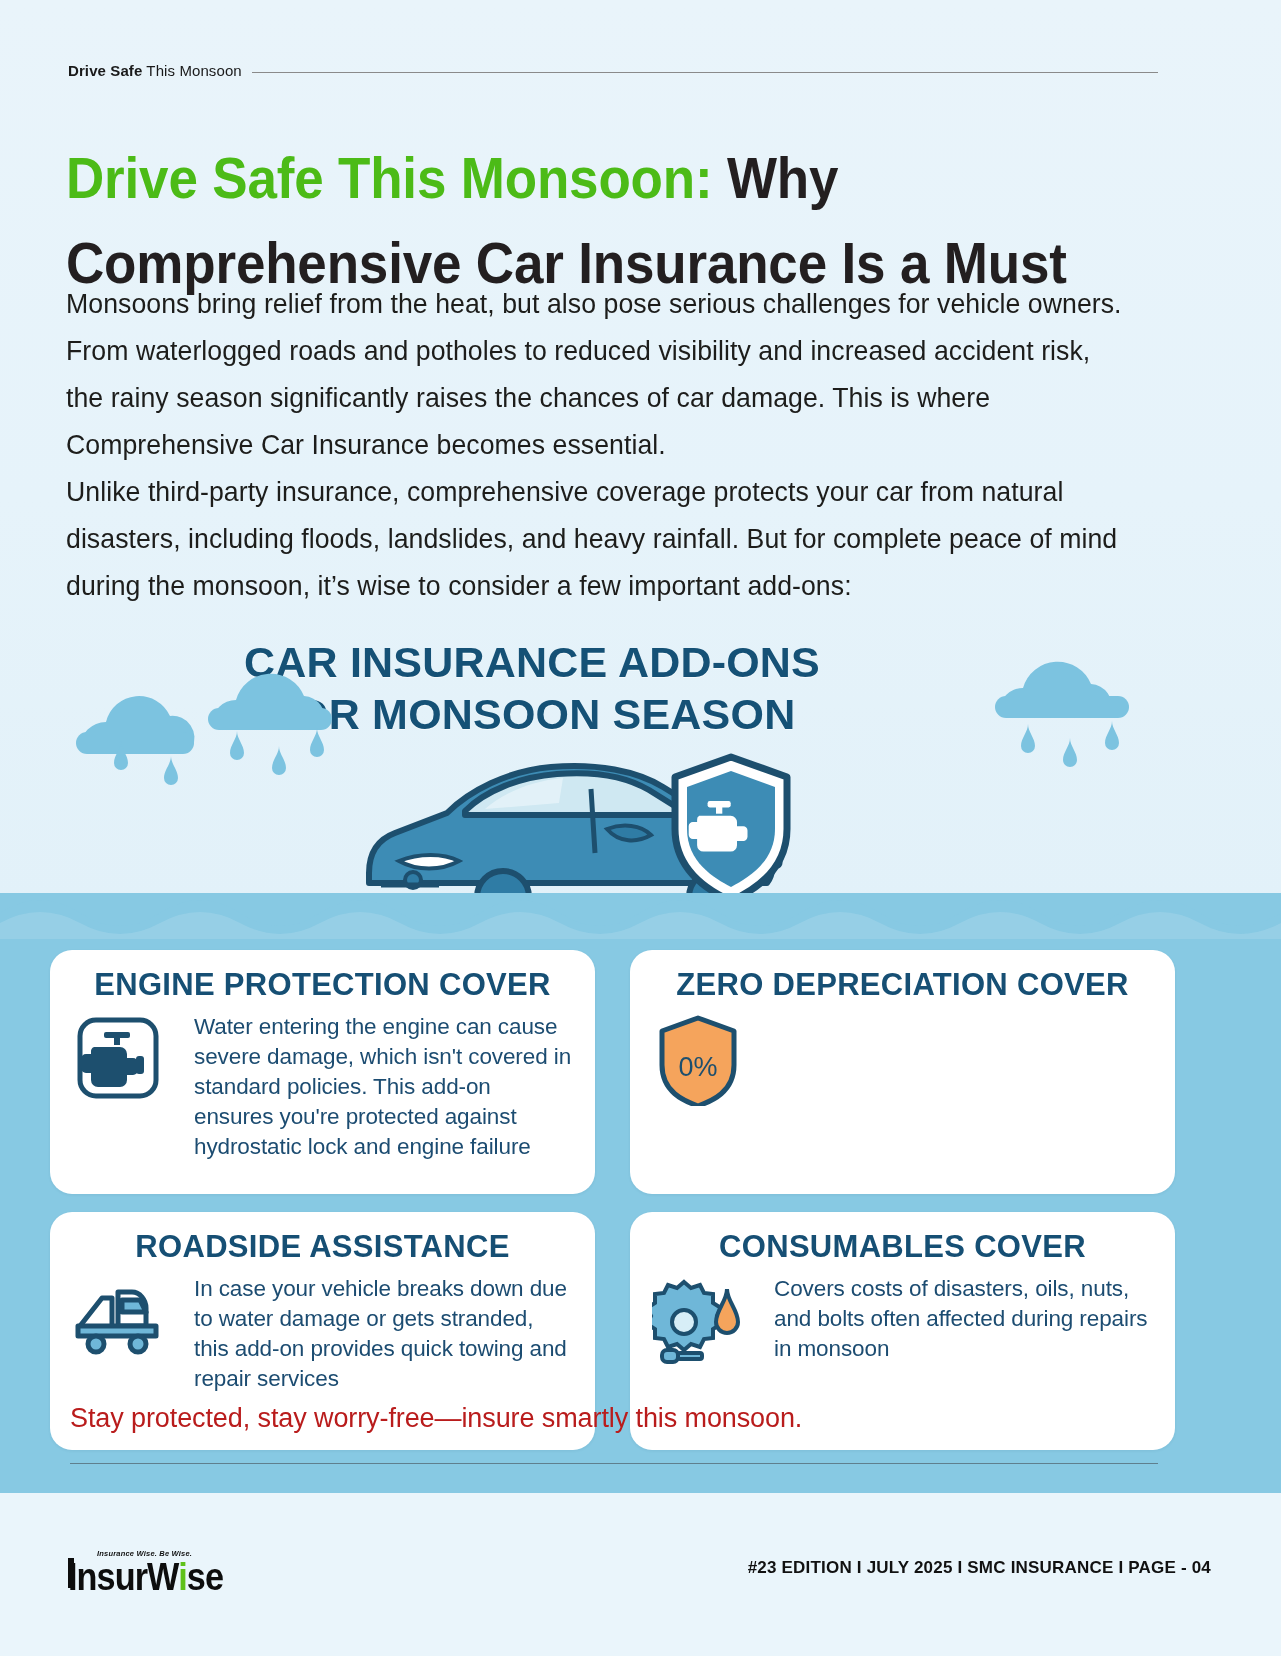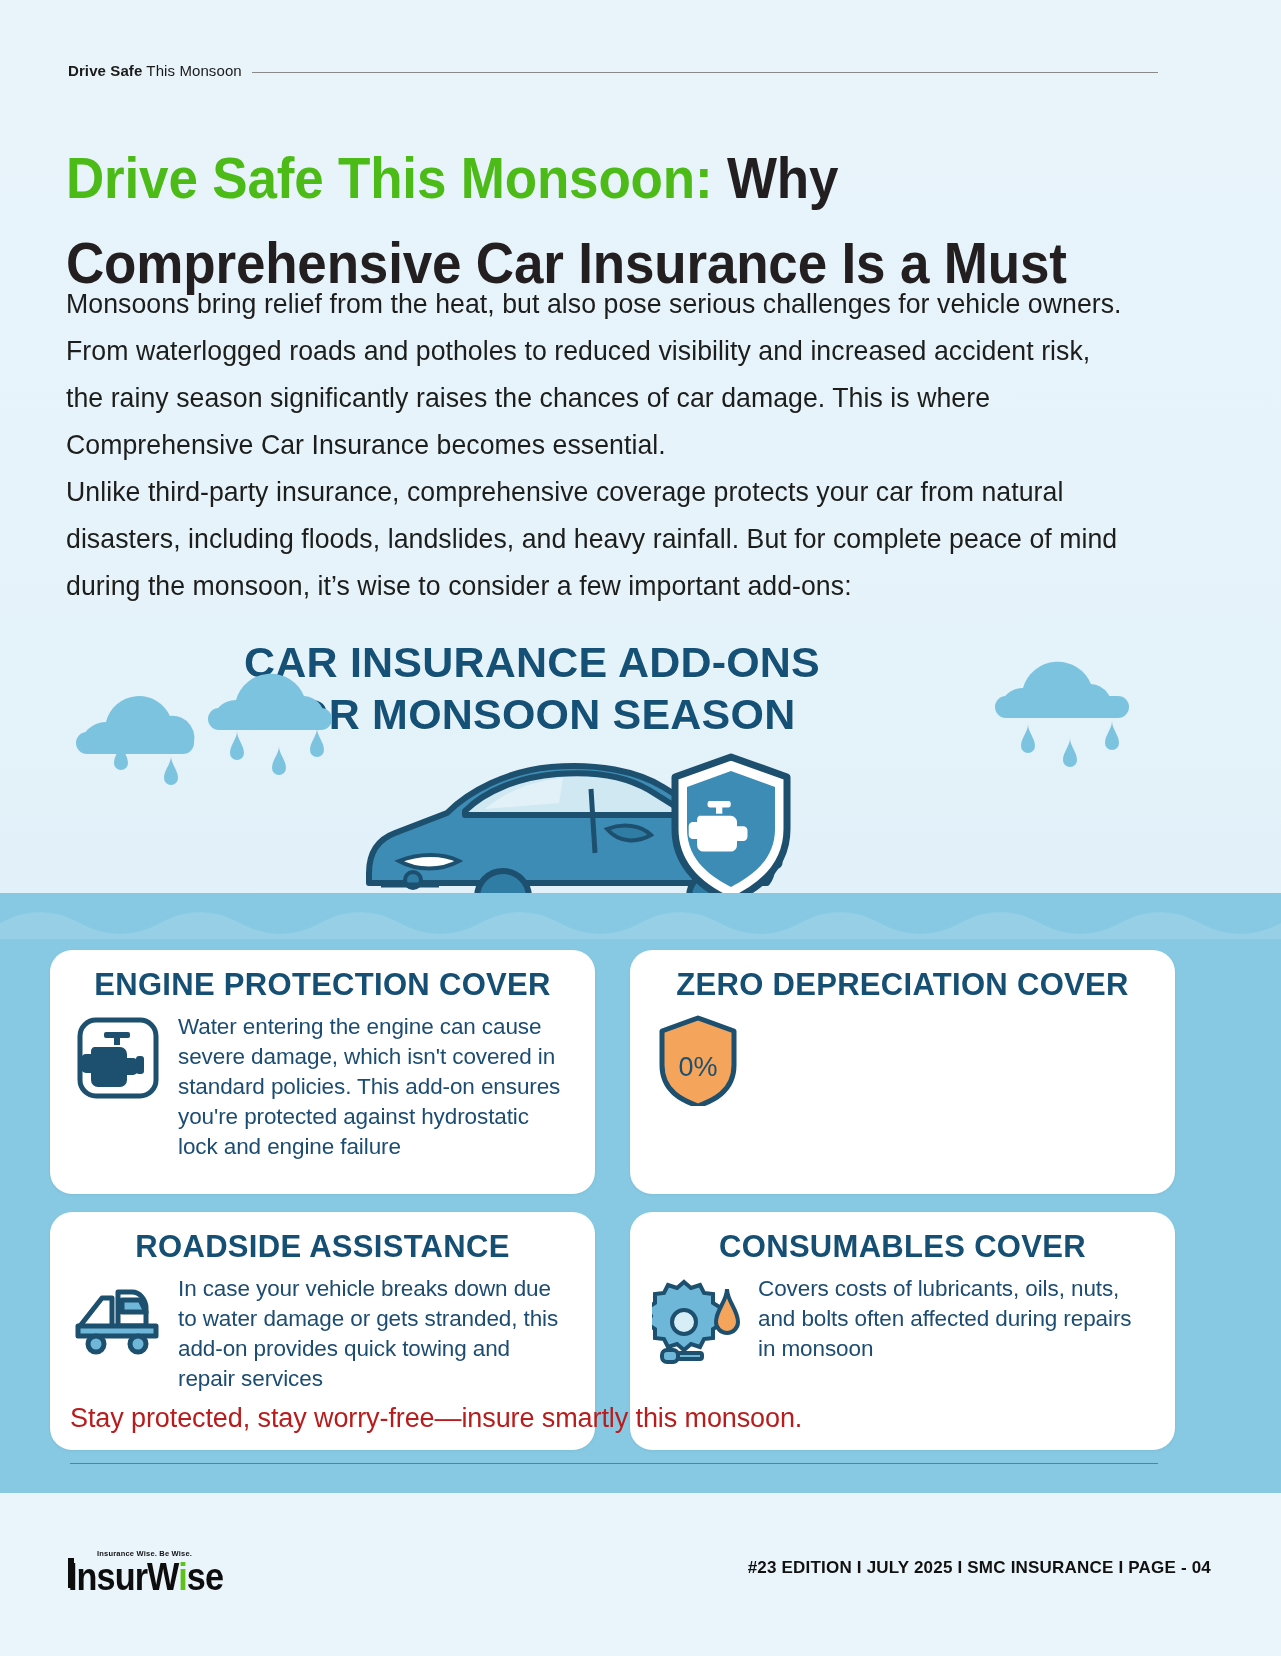--- a/index.html
+++ b/index.html
@@ -93,41 +93,42 @@
     font-weight:700;font-size:31px;line-height:34px;
     color:#164f74;letter-spacing:.3px;margin-bottom:10px;
     white-space:nowrap;
   }
   .card-body{display:flex;align-items:flex-start;gap:14px;}
   .card-ico{flex:0 0 auto;width:92px;height:92px;display:flex;align-items:flex-start;justify-content:center;padding-top:2px;}
   .card-text{
     font-family:"Liberation Sans", sans-serif;
     font-size:22.5px;line-height:30px;color:#1c4c71;font-weight:500;
     letter-spacing:-0.1px;
+    margin-left:16px;
   }
   #card-1{min-height:206px;}
   #card-2{min-height:206px;}
   #card-3{min-height:200px;}
   #card-4{min-height:200px;}
 
   
   .closing{
     position:absolute;left:70px;top:1400px;width:1100px;
     font-family:"Liberation Sans", sans-serif;
     font-size:27px;line-height:36px;color:#b91c1c;letter-spacing:-.1px;
   }
 
   
   .foot-rule{position:absolute;left:70px;top:1463px;width:1088px;height:1px;background:#5f7f8e;}
   .footer{position:absolute;left:0;top:1480px;width:1281px;height:120px;}
   .logo{position:absolute;left:68px;top:70px;}
   .logo-tag{
     font-family:"Liberation Sans Narrow","Liberation Sans",sans-serif;
     font-size:7.5px;font-weight:700;color:#111;letter-spacing:.2px;
-    position:absolute;left:29px;top:-1px;white-space:nowrap;
+    position:absolute;left:29px;top:-1px;white-space:nowrap;font-style:italic;
   }
   .logo-word{
     font-family:"Liberation Sans Narrow","Liberation Sans",sans-serif;
     font-weight:700;font-size:38px;line-height:38px;color:#0d0d0d;
     letter-spacing:-1px;position:absolute;left:0;top:8px;white-space:nowrap;
     transform:scaleX(.9);transform-origin:left top;
   }
   .logo-bar{position:absolute;left:0;top:8px;width:6px;height:30px;background:#0d0d0d;}
   .edition{
     position:absolute;right:70px;top:78px;
@@ -287,21 +288,21 @@
               <path d="M32 6 l7 6 l9 -3 l4 8 l9 1 l0 9 l8 5 l-4 8 l4 8 l-8 5 l0 9 l-9 1 l-4 8 l-9 -3 l-7 6 l-7 -6 l-9 3 l-4 -8 l-9 -1 l0 -9 l-8 -5 l4 -8 l-4 -8 l8 -5 l0 -9 l9 -1 l4 -8 l9 3 z"></path>
             </g>
             <circle cx="32" cy="46" r="12" fill="#d7eef7" stroke="#1d4f6e" stroke-width="4"></circle>
             <path d="M64 46 c0 -12 11 -21 11 -33 c0 12 11 21 11 33 a11 11 0 0 1 -22 0z" fill="#f5a45c" stroke="#1d4f6e" stroke-width="4"></path>
             <g fill="#6fb7d8" stroke="#1d4f6e" stroke-width="4">
               <rect x="10" y="74" width="16" height="12" rx="5"></rect>
               <rect x="26" y="77" width="24" height="6" rx="2"></rect>
             </g>
           </svg>
         </div>
-        <div class="card-text">Covers costs of lubricants, oils, nuts, and bolts often affected during repairs in monsoon</div>
+        <div class="card-text">Covers costs of disasters, oils, nuts, and bolts often affected during repairs in monsoon</div>
       </div>
     </div>
 
   </div>
 
   <div class="closing">Stay protected, stay worry-free—insure smartly this monsoon.</div>
 
   <div class="foot-rule"></div>
   <div class="footer">
     <div class="logo">

